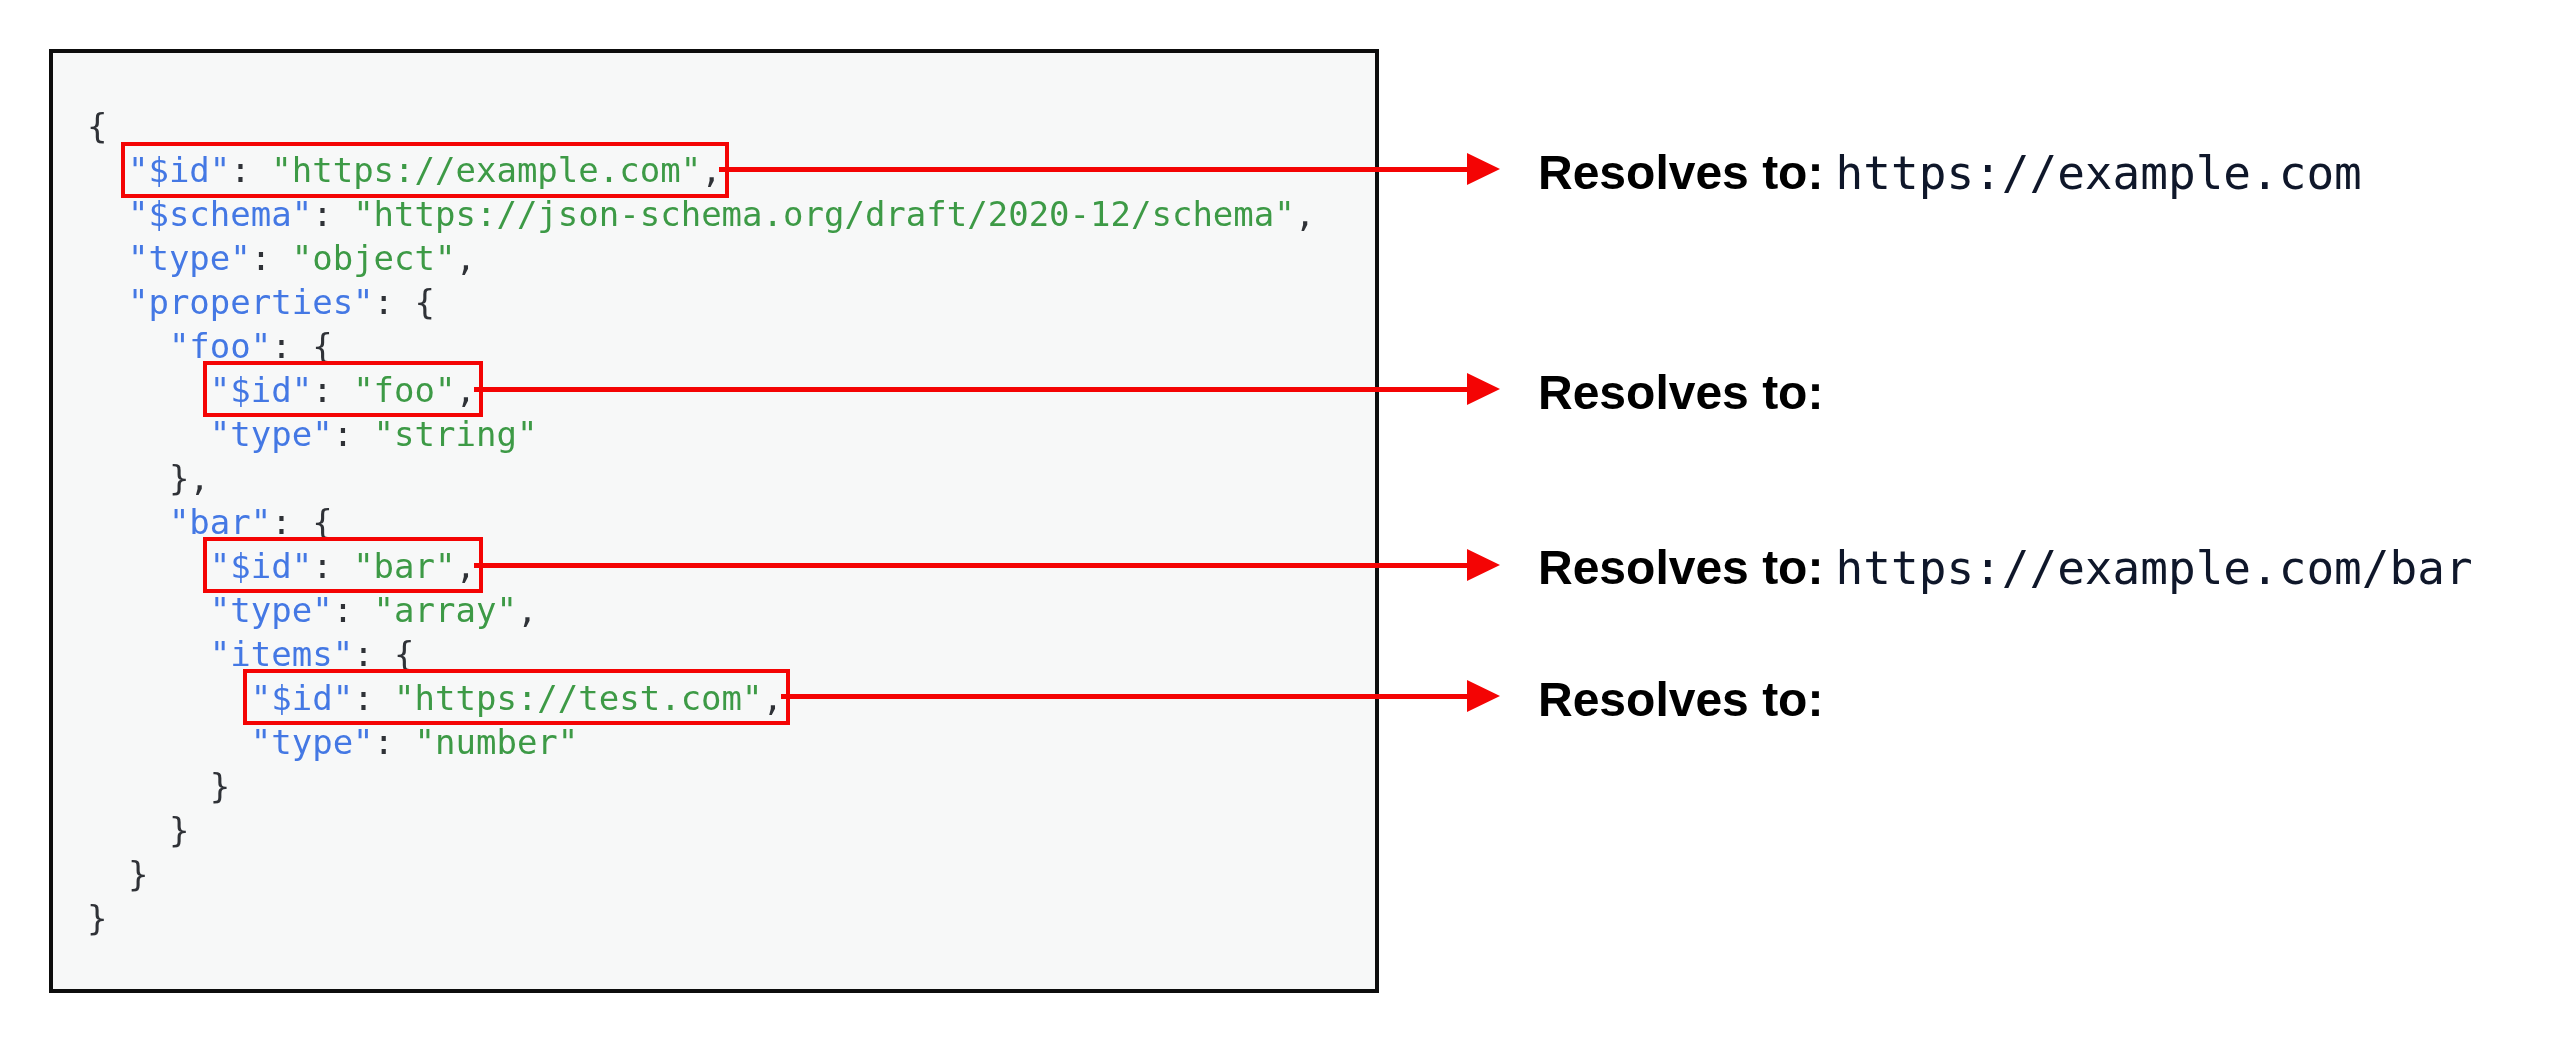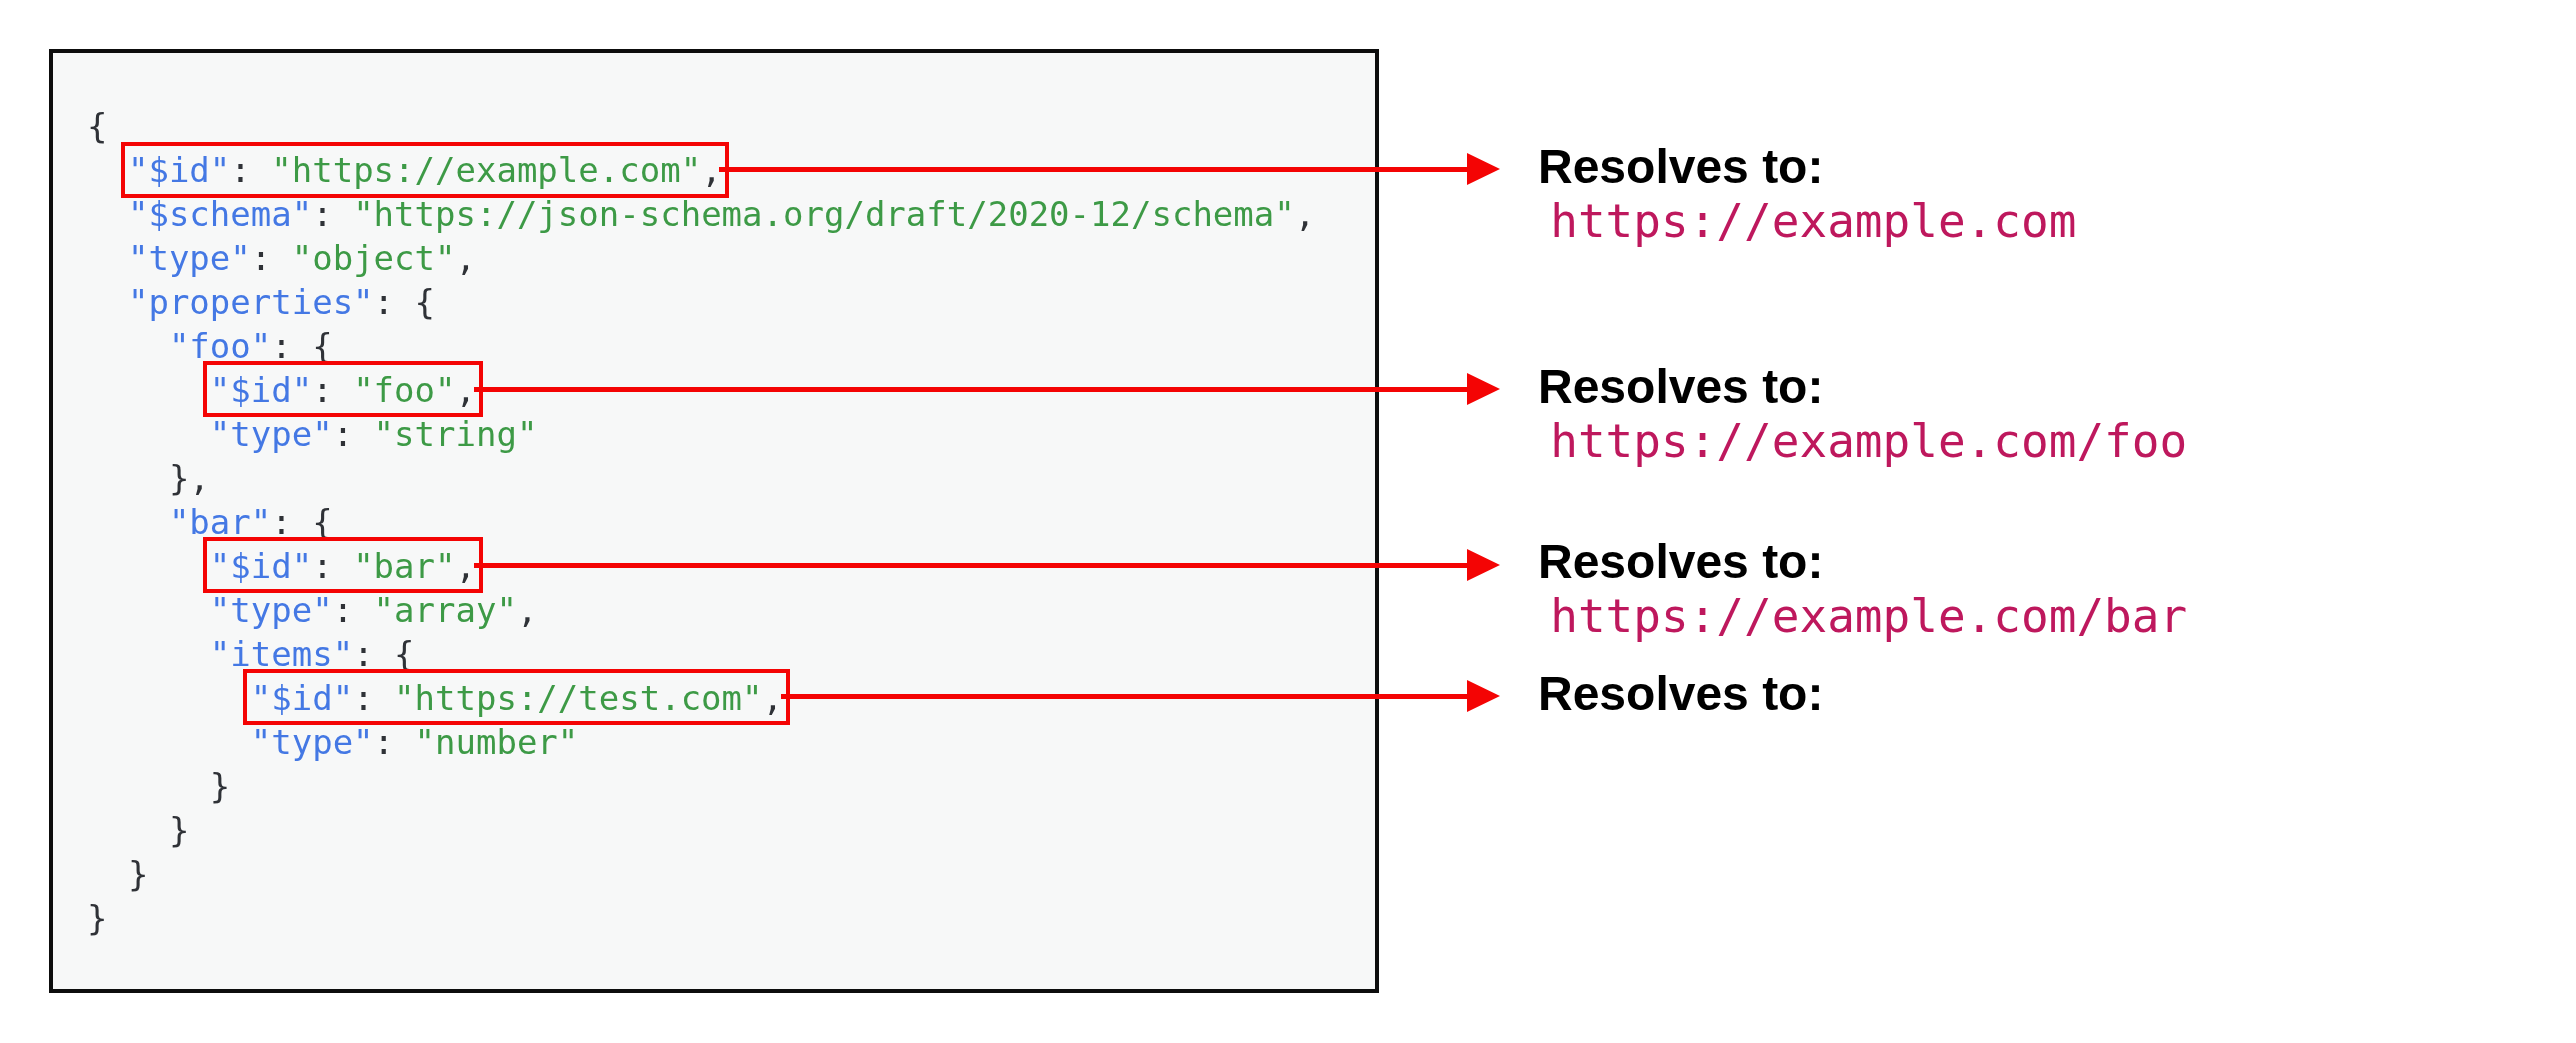--- a/index.html
+++ b/index.html
@@ -47,30 +47,30 @@
   .ahead{
     position:absolute;left:1467px;width:0;height:0;
     border-left:33px solid #f40404;
     border-top:16.5px solid transparent;
     border-bottom:16.5px solid transparent;
   }
   .h1{top:153px;} .h2{top:373px;} .h3{top:549px;} .h4{top:680px;}
   
   .row{
     position:absolute;left:1538px;height:61px;
-    display:flex;align-items:flex-start;white-space:nowrap;flex-direction:column;
+    display:flex;align-items:flex-end;white-space:nowrap;
   }
   .r1{top:139px;} .r2{top:359px;} .r3{top:534px;} .r4{top:666px;}
   .row .lbl{
     font-family:"Liberation Sans",sans-serif;
     font-weight:bold;color:#000000;font-size:48px;
   }
   .row .url{
     font-family:"DejaVu Sans Mono","Liberation Mono",monospace;
-    font-weight:normal;color:#be185d;font-size:46px;margin-left:12.2px;
+    font-weight:normal;color:#0f172a;font-size:46px;margin-left:12.2px;
   }
 </style>
 </head>
 <body>
 
 <div class="canvas">
 
   <div class="panel"></div>
 
   <div class="code-area">
@@ -91,21 +91,20 @@
     <div class="ahead h3"></div>
     <div class="ahead h4"></div>
   </div>
 
   <div class="row r1">
     <span class="lbl">Resolves to:</span>
     <span class="url">https://example.com</span>
   </div>
   <div class="row r2">
     <span class="lbl">Resolves to:</span>
-    <span class="url">https://example.com/foo</span>
   </div>
   <div class="row r3">
     <span class="lbl">Resolves to:</span>
     <span class="url">https://example.com/bar</span>
   </div>
   <div class="row r4">
     <span class="lbl">Resolves to:</span>
   </div>
 
 </div>

